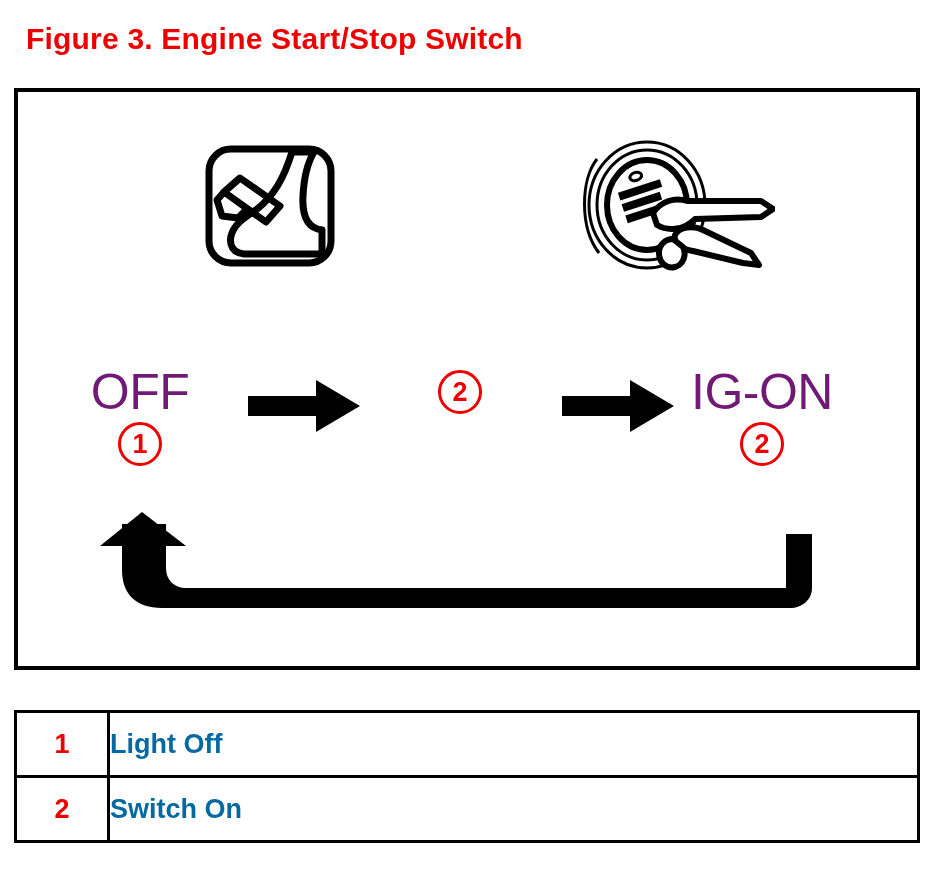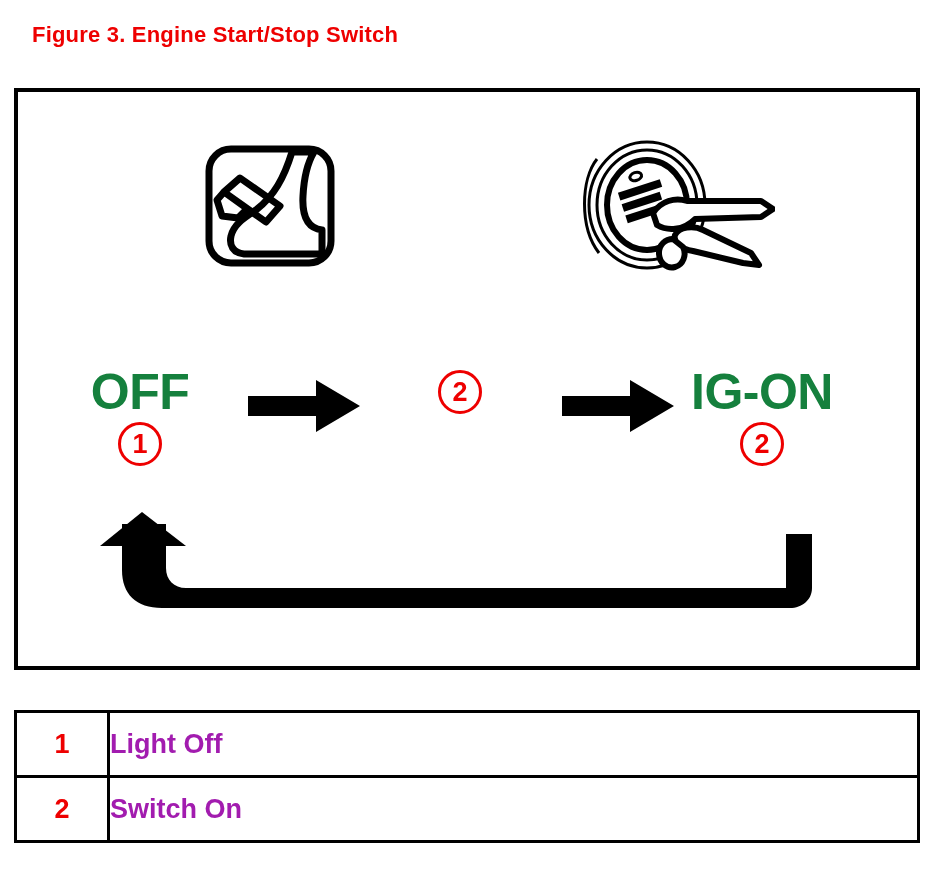--- a/index.html
+++ b/index.html
@@ -11,23 +11,23 @@
     width: 935px;
     height: 875px;
     position: relative;
     font-family: "Liberation Sans", sans-serif;
     overflow: hidden;
   }
 
   
   #figure-title {
     position: absolute;
-    left: 32px;
+    left: 26px;
     top: 22px;
-    font-size: 22px;
+    font-size: 30px;
     font-weight: bold;
     color: #ee0000;
     letter-spacing: 0.2px;
     white-space: nowrap;
     text-align: center;
   }
 
   
   #diagram-frame {
     position: absolute;
@@ -62,22 +62,22 @@
     top: 366px;
     width: 200px;
     text-align: center;
   }
   #state-off   { left: 40px;  }
   #state-acc   { left: 360px; }
   #state-igon  { left: 662px; }
 
   .state-label {
     font-size: 50px;
-    font-weight: bold;
-    color: #15803d;
+    font-weight: normal;
+    color: #701a75;
     line-height: 52px;
     letter-spacing: -0.5px;
     white-space: nowrap;
   }
   .badge {
     margin: 4px auto 0 auto;
     width: 44px;
     height: 44px;
     border: 3px solid #ee0000;
     border-radius: 50%;
@@ -126,21 +126,21 @@
   }
   .legend-num-cell {
     width: 90px;
     text-align: center;
     color: #ee0000;
     font-size: 27px;
     font-weight: bold;
   }
   .legend-text-cell {
     padding-left: 22px;
-    color: #a21caf;
+    color: #0369a1;
     font-size: 27px;
     font-weight: bold;
   }
 </style>
 </head>
 <body>
 
 <div id="figure-title">Figure 3.  Engine Start/Stop Switch</div>
 
 <div id="diagram-frame"></div>

